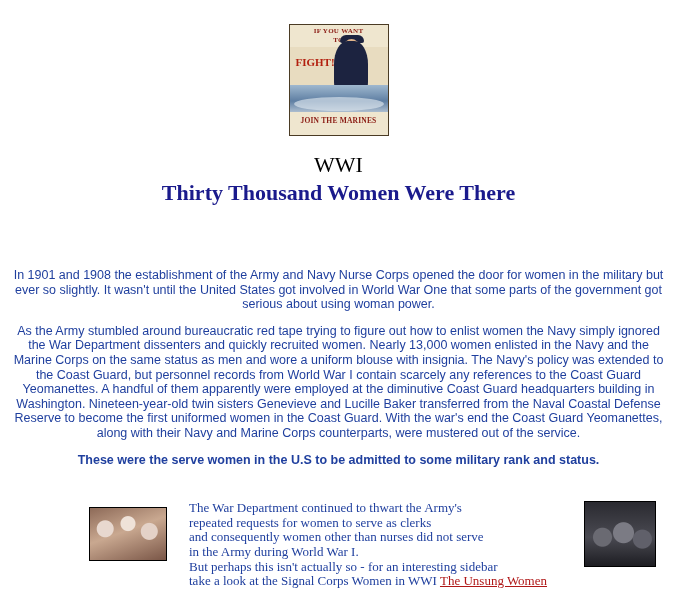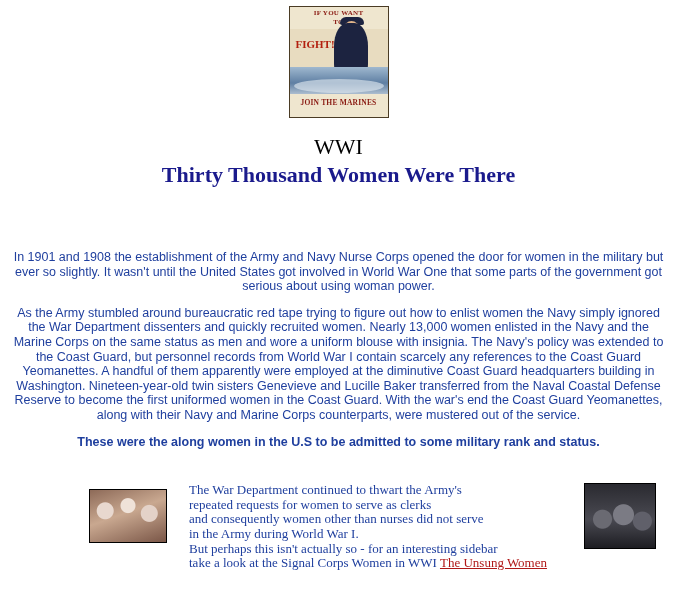--- a/index.html
+++ b/index.html
@@ -18,21 +18,21 @@
   .page {
     width: 677px;
     box-sizing: border-box;
     padding: 0;
     position: relative;
   }
 
   
   .poster-wrap {
     text-align: center;
-    padding-top: 6px;
+    padding-top: 24px;
   }
   .poster {
     display: inline-block;
     width: 98px;
     height: 110px;
     border: 1px solid #4a3b24;
     background: #e8dcc0;
     position: relative;
     overflow: hidden;
     vertical-align: top;
@@ -219,21 +219,21 @@
   </div>
 
   <h1 class="title">WWI</h1>
   <h1 class="subtitle">Thirty Thousand Women Were There</h1>
 
   <div class="spacer-lg"></div>
 
   <div class="content">
     <p class="body">In 1901 and 1908 the establishment of the Army and Navy Nurse Corps opened the door for women in the military but ever so slightly. It wasn't until the United States got involved in World War One that some parts of the government got serious about using woman power.</p>
     <p class="body">As the Army stumbled around bureaucratic red tape trying to figure out how to enlist women the Navy simply ignored the War Department dissenters and quickly recruited women. Nearly 13,000 women enlisted in the Navy and the Marine Corps on the same status as men and wore a uniform blouse with insignia. The Navy's policy was extended to the Coast Guard, but personnel records from World War I contain scarcely any references to the Coast Guard Yeomanettes. A handful of them apparently were employed at the diminutive Coast Guard headquarters building in Washington. Nineteen-year-old twin sisters Genevieve and Lucille Baker transferred from the Naval Coastal Defense Reserve to become the first uniformed women in the Coast Guard. With the war's end the Coast Guard Yeomanettes, along with their Navy and Marine Corps counterparts, were mustered out of the service.</p>
-    <p class="body bold">These were the along women in the U.S to be admitted to some military rank and status.</p>
+    <p class="body bold">These were the serve women in the U.S to be admitted to some military rank and status.</p>
   </div>
 
   <div class="img-row">
     <div class="photo photo-left"></div>
     <div class="mid-text">
       <div>The War Department continued to thwart the Army's</div>
       <div>repeated requests for women to serve as clerks</div>
       <div>and consequently women other than nurses did not serve</div>
       <div>in the Army during World War I.</div>
       <div>But perhaps this isn't actually so - for an interesting sidebar</div>

